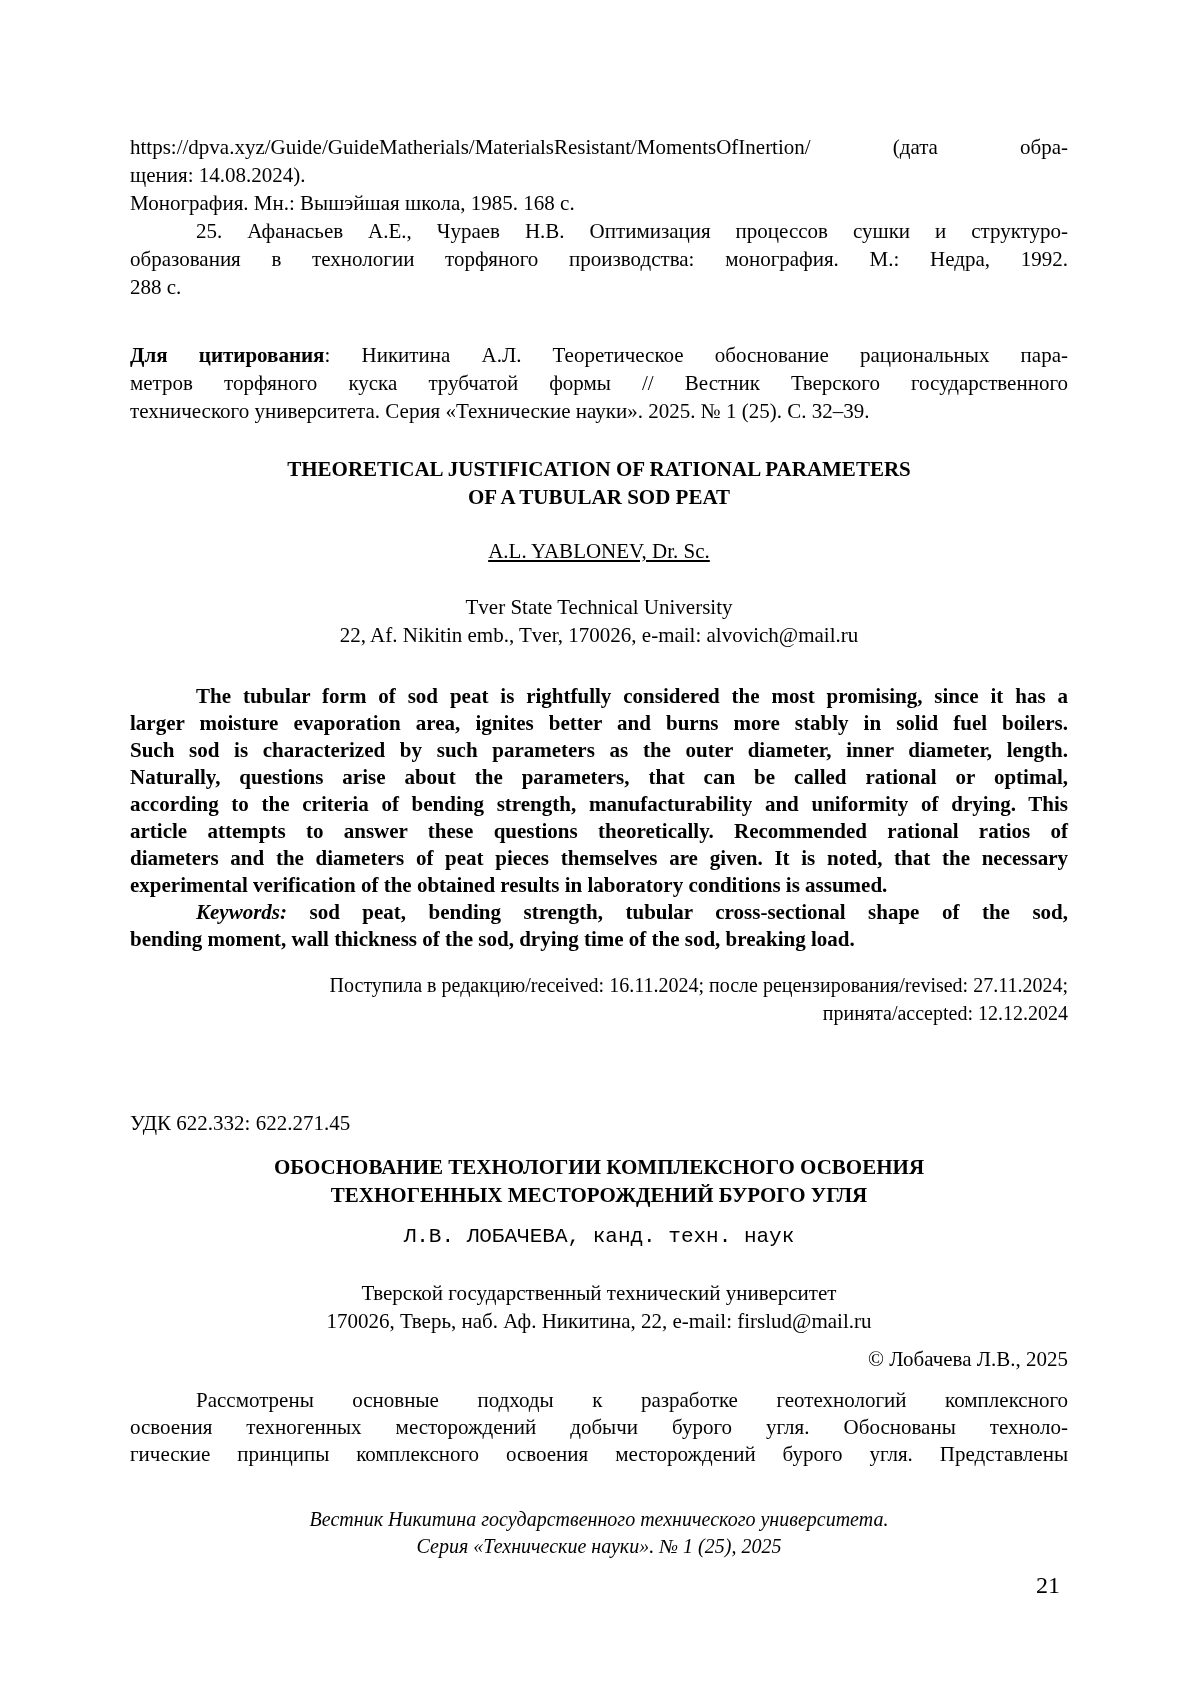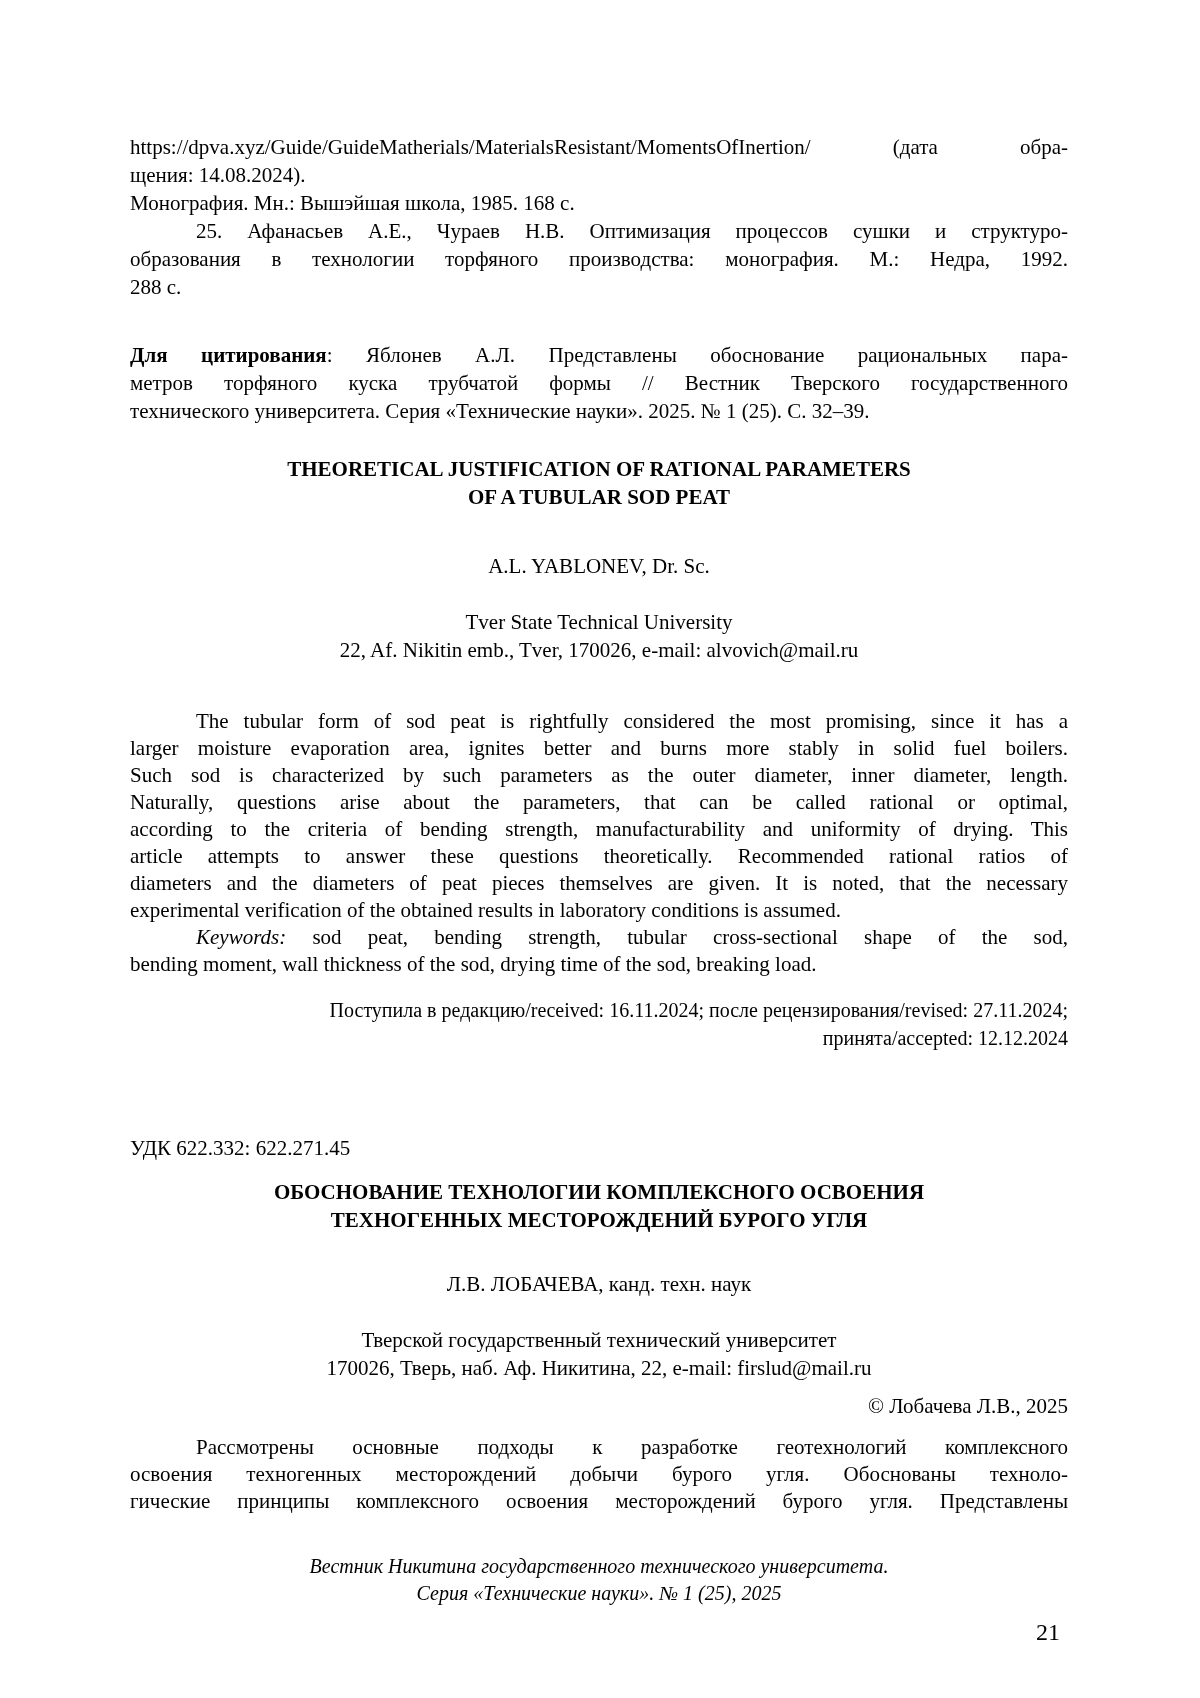--- a/index.html
+++ b/index.html
@@ -21,27 +21,27 @@
   .jl   { text-align: justify; text-align-last: justify; }
   .ll   { text-align: left; }
   .ind  { padding-left: 66px; }
   .center { text-align: center; }
   .right  { text-align: right; }
   .italic { font-style: italic; }
 
   .refs      { padding-top: 133px; }
   .citation  { margin-top: 40px; }
   .en-title  { margin-top: 30px; font-size: 21px; line-height: 28px; font-weight: bold; }
-  .en-author { margin-top: 41px; }
+  .en-author { margin-top: 26px; text-decoration: underline; }
   .en-affil  { margin-top: 28px; }
-  .en-abstract { margin-top: 44px; }
+  .en-abstract { margin-top: 34px; font-weight: bold; }
   .received  { margin-top: 18px; font-size: 20px; line-height: 28px; }
   .udc       { margin-top: 82px; }
   .ru-title  { margin-top: 16px; font-size: 21px; line-height: 28px; font-weight: bold; }
-  .ru-author { margin-top: 36px; }
+  .ru-author { margin-top: 14px; font-family: Liberation Mono, monospace; }
   .ru-affil  { margin-top: 28px; }
   .copyright { margin-top: 10px; }
   .ru-abstract { margin-top: 14px; }
   .footer    { margin-top: 38px; font-size: 20px; line-height: 27px; }
   .pagenum   { margin-top: 10px; font-size: 24px; line-height: 30px; padding-right: 8px; }
 </style>
 </head>
 <body>
 
 <div class="page">
@@ -50,21 +50,21 @@
     <section class="refs">
       <div class="ln jl">https://dpva.xyz/Guide/GuideMatherials/MaterialsResistant/MomentsOfInertion/ (дата обра-</div>
       <div class="ln ll">щения: 14.08.2024).</div>
       <div class="ln ll">Монография. Мн.: Вышэйшая школа, 1985. 168 с.</div>
       <div class="ln jl ind">25. Афанасьев А.Е., Чураев Н.В. Оптимизация процессов сушки и структуро-</div>
       <div class="ln jl">образования в технологии торфяного производства: монография. М.: Недра, 1992.</div>
       <div class="ln ll">288 с.</div>
     </section>
 
     <section class="citation">
-      <div class="ln jl"><b>Для цитирования</b><span>: Яблонев А.Л. Представлены обоснование рациональных пара-</span></div>
+      <div class="ln jl"><b>Для цитирования</b><span>: Никитина А.Л. Теоретическое обоснование рациональных пара-</span></div>
       <div class="ln jl">метров торфяного куска трубчатой формы // Вестник Тверского государственного</div>
       <div class="ln ll">технического университета. Серия «Технические науки». 2025. № 1 (25). С. 32–39.</div>
     </section>
 
     <h2 class="en-title center">
       <div>THEORETICAL JUSTIFICATION OF RATIONAL PARAMETERS</div>
       <div>OF A TUBULAR SOD PEAT</div>
     </h2>
 
     <div class="en-author ln center">A.L. YABLONEV, Dr. Sc.</div>

